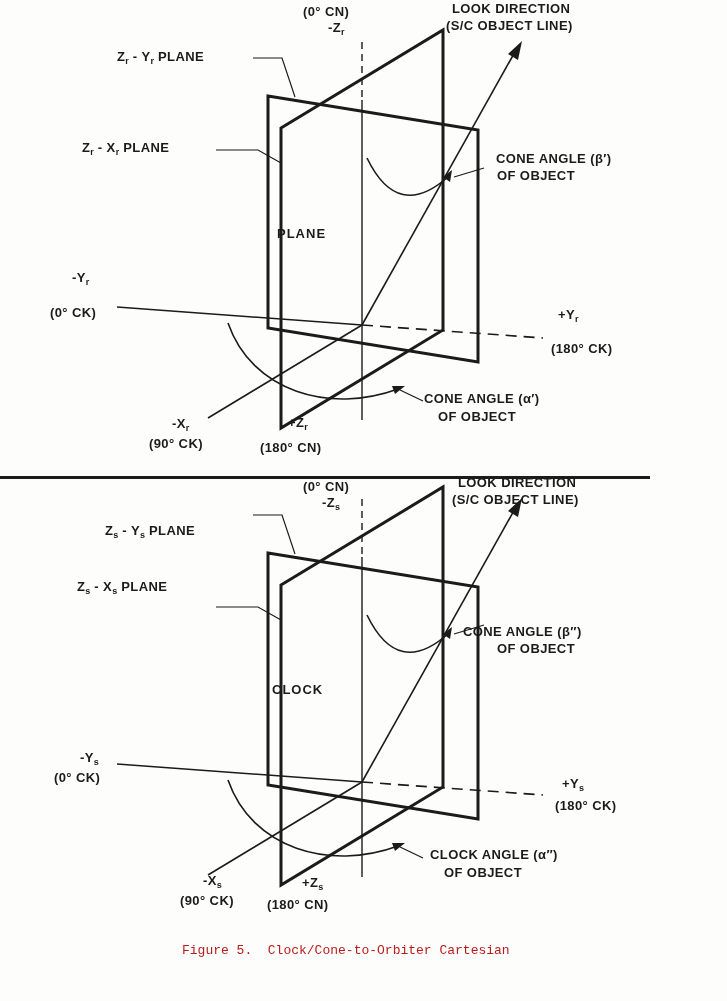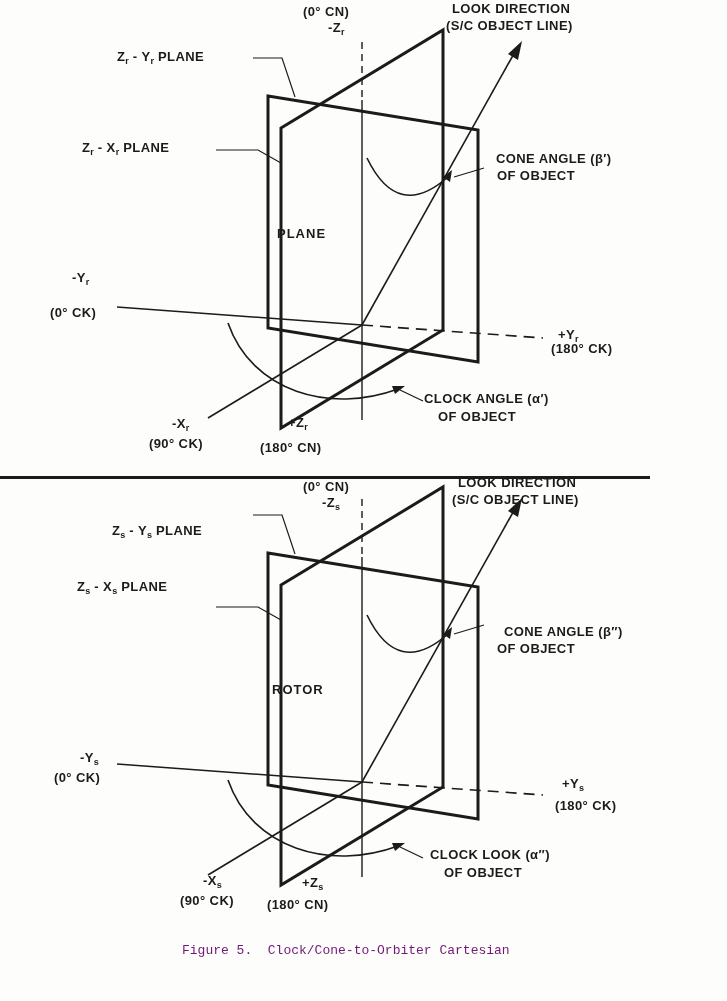--- a/index.html
+++ b/index.html
@@ -40,21 +40,21 @@
     left: 0; top: 476px;
     width: 650px; height: 3px;
     background: #1b1b1b;
   }
   .caption {
     position: absolute;
     left: 182px; top: 943px;
     font-family: "Liberation Mono", "DejaVu Sans Mono", monospace;
     font-size: 13px;
     white-space: pre;
-    color: #701a75;
+    color: #b91c1c;
   }
 </style>
 </head>
 <body>
 
 <div class="page">
 
   <svg class="lines" viewBox="0 0 727 1001" xmlns="http://www.w3.org/2000/svg">
     <defs>
       <g id="diag" fill="none" stroke="#1b1b1b">
@@ -93,45 +93,45 @@
   <div class="lbl" style="left:328px;top:21px"><span>-Z</span><span class="sub">r</span></div>
   <div class="lbl" style="left:452px;top:2px">LOOK DIRECTION</div>
   <div class="lbl" style="left:446px;top:19px">(S/C OBJECT LINE)</div>
   <div class="lbl" style="left:117px;top:50px"><span>Z</span><span class="sub">r</span><span> - Y</span><span class="sub">r</span><span> PLANE</span></div>
   <div class="lbl" style="left:82px;top:141px"><span>Z</span><span class="sub">r</span><span> - X</span><span class="sub">r</span><span> PLANE</span></div>
   <div class="lbl" style="left:496px;top:152px">CONE ANGLE (β′)</div>
   <div class="lbl" style="left:497px;top:169px">OF OBJECT</div>
   <div class="lbl" style="left:277px;top:227px;letter-spacing:1px">PLANE</div>
   <div class="lbl" style="left:72px;top:271px"><span>-Y</span><span class="sub">r</span></div>
   <div class="lbl" style="left:50px;top:306px">(0° CK)</div>
-  <div class="lbl" style="left:558px;top:328px"><span>+Y</span><span class="sub">r</span></div>
+  <div class="lbl" style="left:558px;top:308px"><span>+Y</span><span class="sub">r</span></div>
   <div class="lbl" style="left:551px;top:342px">(180° CK)</div>
-  <div class="lbl" style="left:424px;top:392px">CLOCK ANGLE (α′)</div>
+  <div class="lbl" style="left:424px;top:392px">CONE ANGLE (α′)</div>
   <div class="lbl" style="left:438px;top:410px">OF OBJECT</div>
   <div class="lbl" style="left:172px;top:417px"><span>-X</span><span class="sub">r</span></div>
   <div class="lbl" style="left:149px;top:437px">(90° CK)</div>
   <div class="lbl" style="left:288px;top:416px"><span>+Z</span><span class="sub">r</span></div>
   <div class="lbl" style="left:260px;top:441px">(180° CN)</div>
 
   <div class="divider"></div>
 
   <div class="lbl" style="left:303px;top:480px">(0° CN)</div>
   <div class="lbl" style="left:322px;top:496px"><span>-Z</span><span class="sub">s</span></div>
   <div class="lbl" style="left:458px;top:476px">LOOK DIRECTION</div>
   <div class="lbl" style="left:452px;top:493px">(S/C OBJECT LINE)</div>
-  <div class="lbl" style="left:112px;top:524px"><span>Z</span><span class="sub">s</span><span> - Y</span><span class="sub">s</span><span> PLANE</span></div>
+  <div class="lbl" style="left:105px;top:524px"><span>Z</span><span class="sub">s</span><span> - Y</span><span class="sub">s</span><span> PLANE</span></div>
   <div class="lbl" style="left:77px;top:580px"><span>Z</span><span class="sub">s</span><span> - X</span><span class="sub">s</span><span> PLANE</span></div>
-  <div class="lbl" style="left:504px;top:625px">CONE ANGLE (β″)</div>
+  <div class="lbl" style="left:463px;top:625px">CONE ANGLE (β″)</div>
   <div class="lbl" style="left:497px;top:642px">OF OBJECT</div>
-  <div class="lbl" style="left:272px;top:683px;letter-spacing:1px">ROTOR</div>
+  <div class="lbl" style="left:272px;top:683px;letter-spacing:1px">CLOCK</div>
   <div class="lbl" style="left:80px;top:751px"><span>-Y</span><span class="sub">s</span></div>
   <div class="lbl" style="left:54px;top:771px">(0° CK)</div>
   <div class="lbl" style="left:562px;top:777px"><span>+Y</span><span class="sub">s</span></div>
   <div class="lbl" style="left:555px;top:799px">(180° CK)</div>
-  <div class="lbl" style="left:430px;top:848px">CLOCK LOOK (α″)</div>
+  <div class="lbl" style="left:430px;top:848px">CLOCK ANGLE (α″)</div>
   <div class="lbl" style="left:444px;top:866px">OF OBJECT</div>
   <div class="lbl" style="left:203px;top:874px"><span>-X</span><span class="sub">s</span></div>
   <div class="lbl" style="left:180px;top:894px">(90° CK)</div>
   <div class="lbl" style="left:302px;top:876px"><span>+Z</span><span class="sub">s</span></div>
   <div class="lbl" style="left:267px;top:898px">(180° CN)</div>
 
   <div class="caption">Figure 5.  Clock/Cone-to-Orbiter Cartesian</div>
 
 </div>
 

